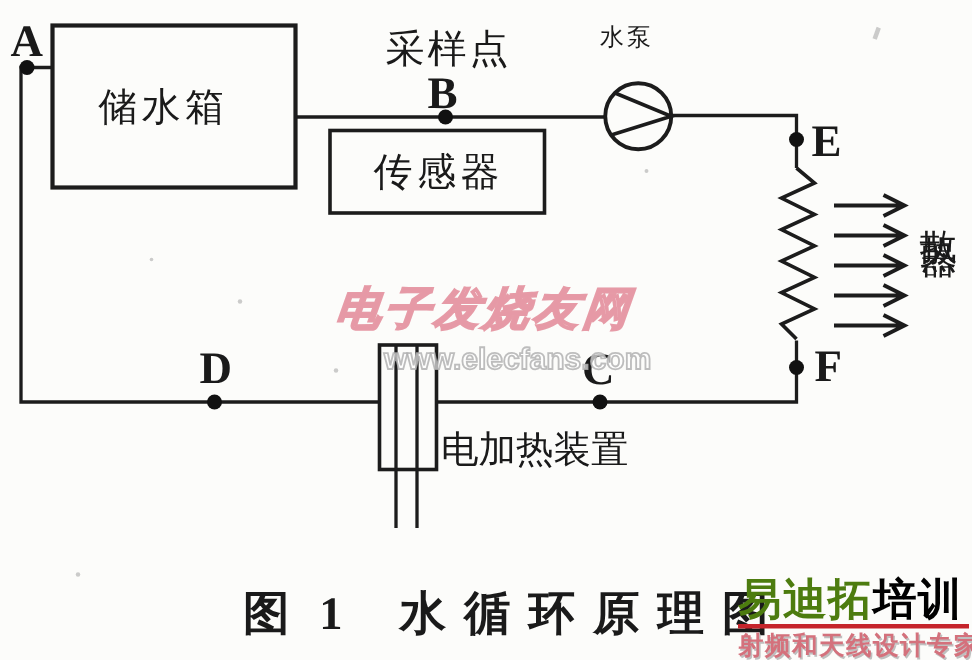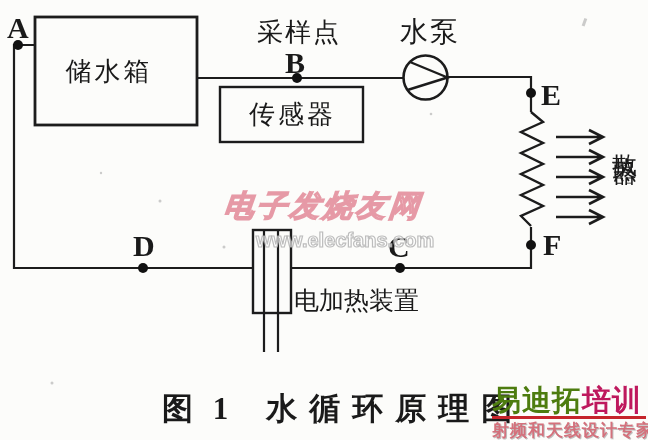--- a/index.html
+++ b/index.html
@@ -73,32 +73,32 @@
 </svg>
 
 <div class="lbl node" style="left:7px;top:13px">A</div>
 <div class="lbl node" style="left:285px;top:48px">B</div>
 <div class="lbl node" style="left:388px;top:232px">C</div>
 <div class="lbl node" style="left:133px;top:231px">D</div>
 <div class="lbl node" style="left:541px;top:80px">E</div>
 <div class="lbl node" style="left:543px;top:230px">F</div>
 
 <div class="lbl cn" style="left:257px;top:19px">采样点</div>
-<div class="lbl cn" style="left:400px;top:18px;font-size:28px">水泵</div>
+<div class="lbl cn" style="left:400px;top:18px;font-size:16px">水泵</div>
 <div class="lbl cn vert" style="left:612px;top:134px">散热器</div>
 <div class="lbl" style="left:294px;top:288px;font-size:25px">电加热装置</div>
 
 <div class="boxlbl" style="left:35px;top:17px;width:148px;height:108px">储水箱</div>
 <div class="boxlbl" style="left:220px;top:87px;width:145px;height:55px">传感器</div>
 
 <div id="caption">
   <span id="cap-fig">图 1</span>
   <span id="cap-title">水循环原理图</span>
 </div>
 
 <div id="wm-name">电子发烧友网</div>
 <div id="wm-url">www.elecfans.com</div>
 
 <div id="logo">
-  <div id="logo-brand"><span id="logo-red" style="color: #4d7c0f;">易迪拓</span><span id="logo-blue" style="color: #be185d;">培训</span></div>
+  <div id="logo-brand"><span id="logo-red" style="color: #4d7c0f;">易迪拓</span><span id="logo-blue" style="color: #000000;">培训</span></div>
   <div id="logo-line" style="background: rgb(197, 36, 43);"></div>
   <div id="logo-tagline" style="color: rgb(212, 113, 124);">射频和天线设计专家</div>
 </div>
 
 </body></html>

